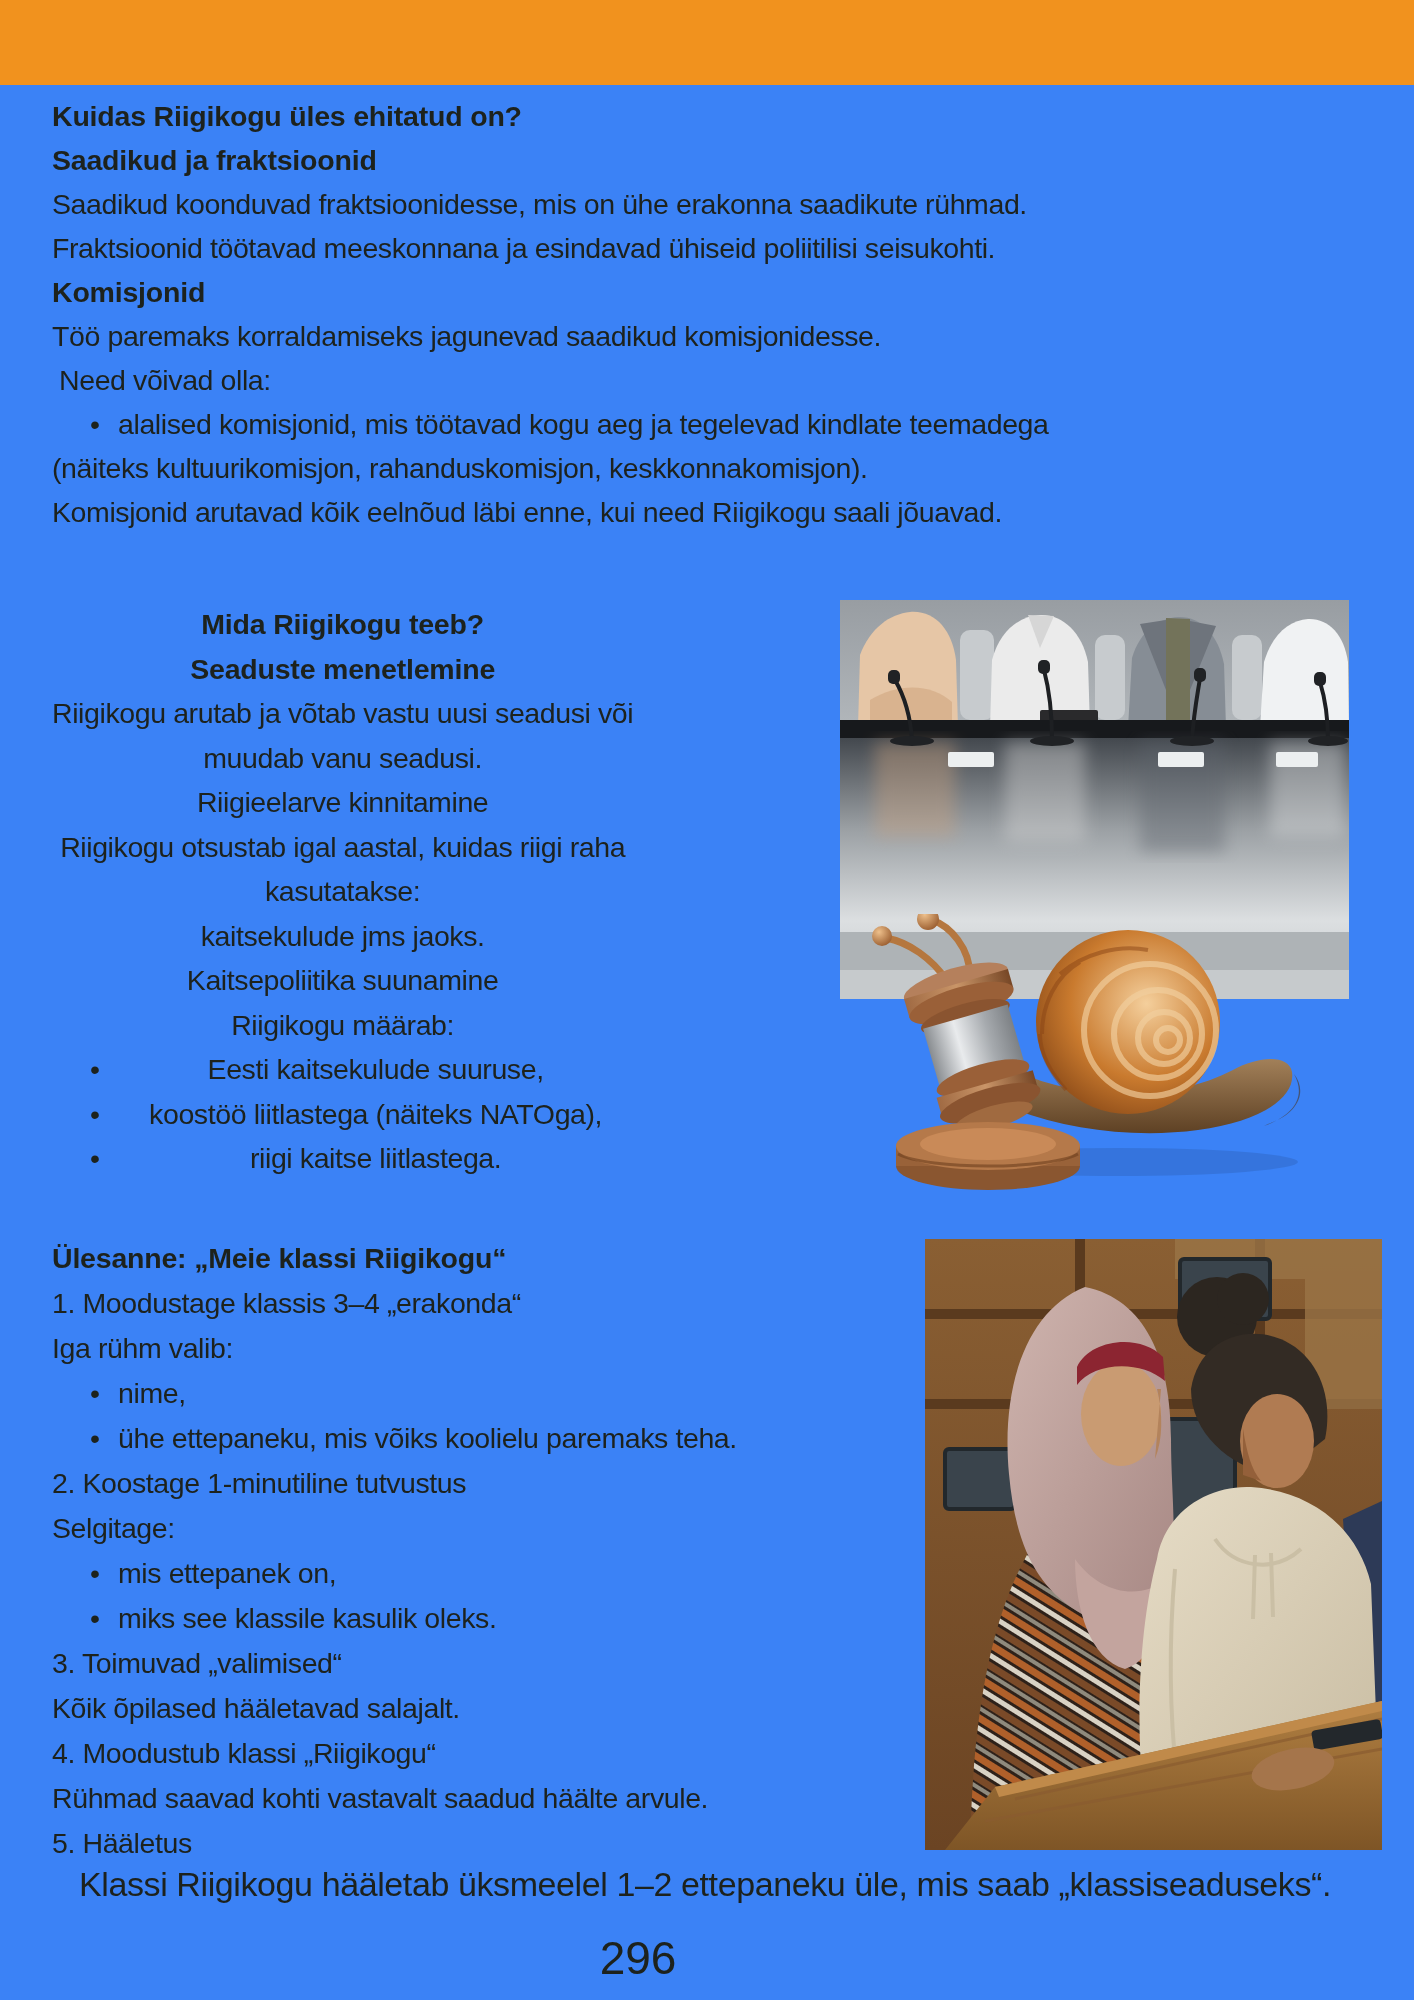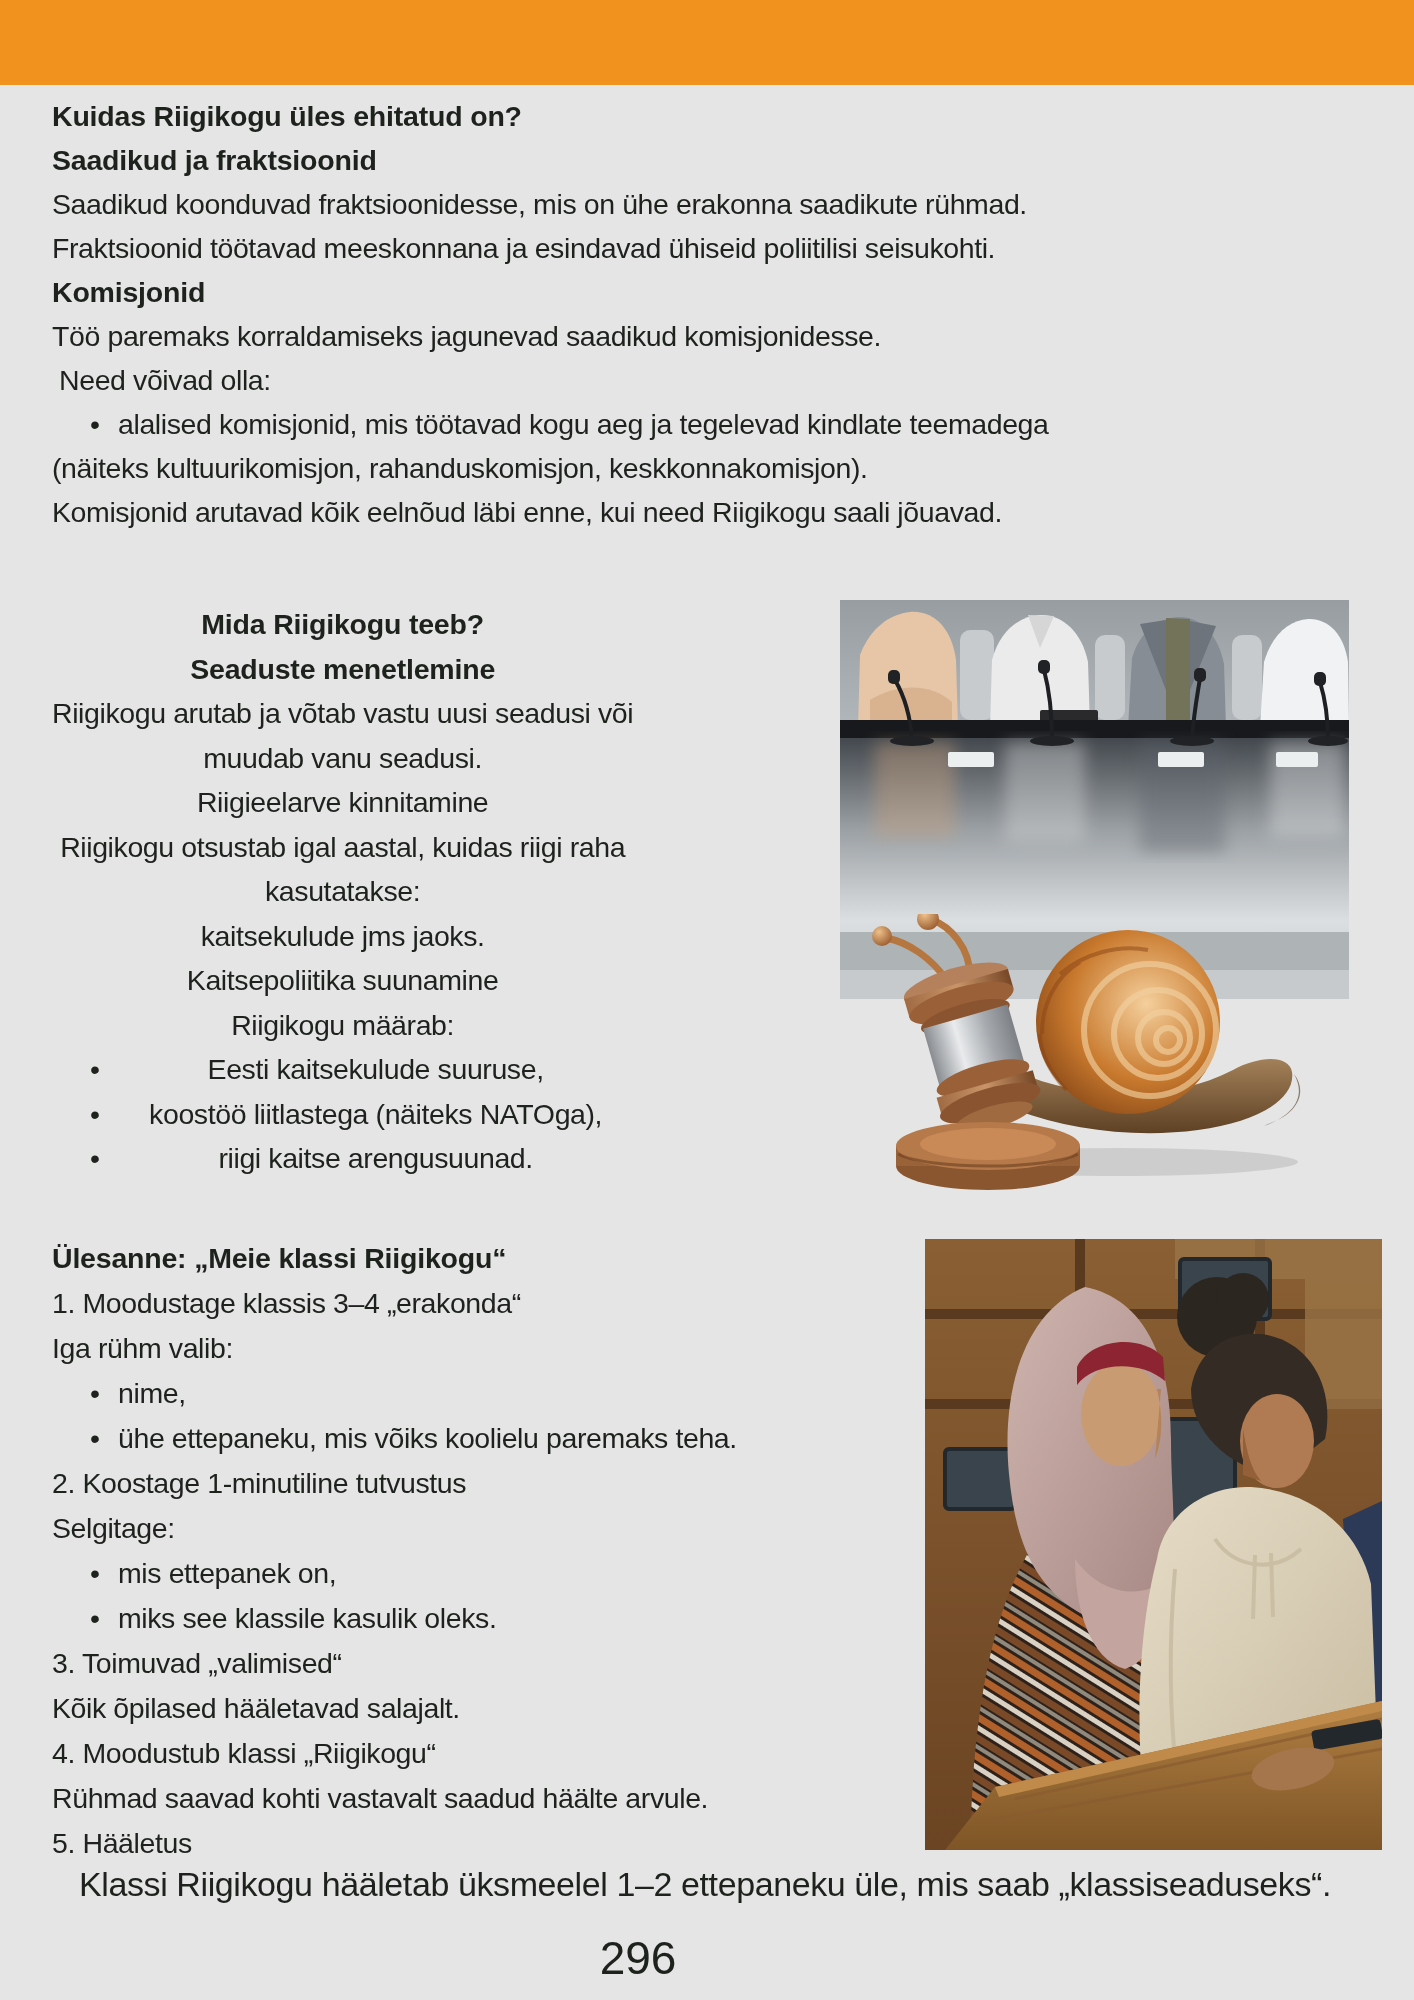--- a/index.html
+++ b/index.html
@@ -1,17 +1,17 @@
 <!DOCTYPE html>
 <html><head>
 <meta charset="utf-8">
 <style>
   html,body{margin:0;padding:0;}
   body{font-family:"Liberation Sans", sans-serif;}
-  .page{position:relative;width:1414px;height:2000px;background:#e5e5e5;overflow:hidden;color:#1d221d;}
+  .page{position:relative;width:1414px;height:2000px;background:#3b82f6;overflow:hidden;color:#1d221d;}
   .header-bar{position:absolute;left:0;top:0;width:1414px;height:85px;background:#f1921e;}
   .txtblock{position:absolute;left:52px;}
   .ln{font-size:28.5px;letter-spacing:-0.4px;white-space:nowrap;color:#1d221d;}
   #blockA .ln{line-height:44px;}
   #blockB .ln{line-height:44.5px;text-align:center;}
   #blockC .ln{line-height:45px;}
   .bold{font-weight:bold;letter-spacing:-0.2px;}
   .bullet{position:relative;padding-left:66px;}
   .bullet::before{content:"•";position:absolute;left:38px;top:0;}
   .indent-sm{padding-left:7px;}
@@ -199,21 +199,21 @@
     <div class="ln">Riigikogu arutab ja võtab vastu uusi seadusi või</div>
     <div class="ln">muudab vanu seadusi.</div>
     <div class="ln">Riigieelarve kinnitamine</div>
     <div class="ln">Riigikogu otsustab igal aastal, kuidas riigi raha</div>
     <div class="ln">kasutatakse:</div>
     <div class="ln">kaitsekulude jms jaoks.</div>
     <div class="ln">Kaitsepoliitika suunamine</div>
     <div class="ln">Riigikogu määrab:</div>
     <div class="ln bullet">Eesti kaitsekulude suuruse,</div>
     <div class="ln bullet">koostöö liitlastega (näiteks NATOga),</div>
-    <div class="ln bullet">riigi kaitse arengusuunad.</div>
+    <div class="ln bullet">riigi kaitse liitlastega.</div>
   </div>
 
   <div class="photo-students">
     <svg width="457" height="611" viewBox="0 0 457 611">
       <defs>
         <linearGradient id="bgWood" x1="0" y1="0" x2="0" y2="1">
           <stop offset="0" stop-color="#8a5f33"></stop>
             <stop offset="1" stop-color="#6b4423"></stop>
         </linearGradient>
         <linearGradient id="deskG" x1="0" y1="0" x2="0" y2="1">

